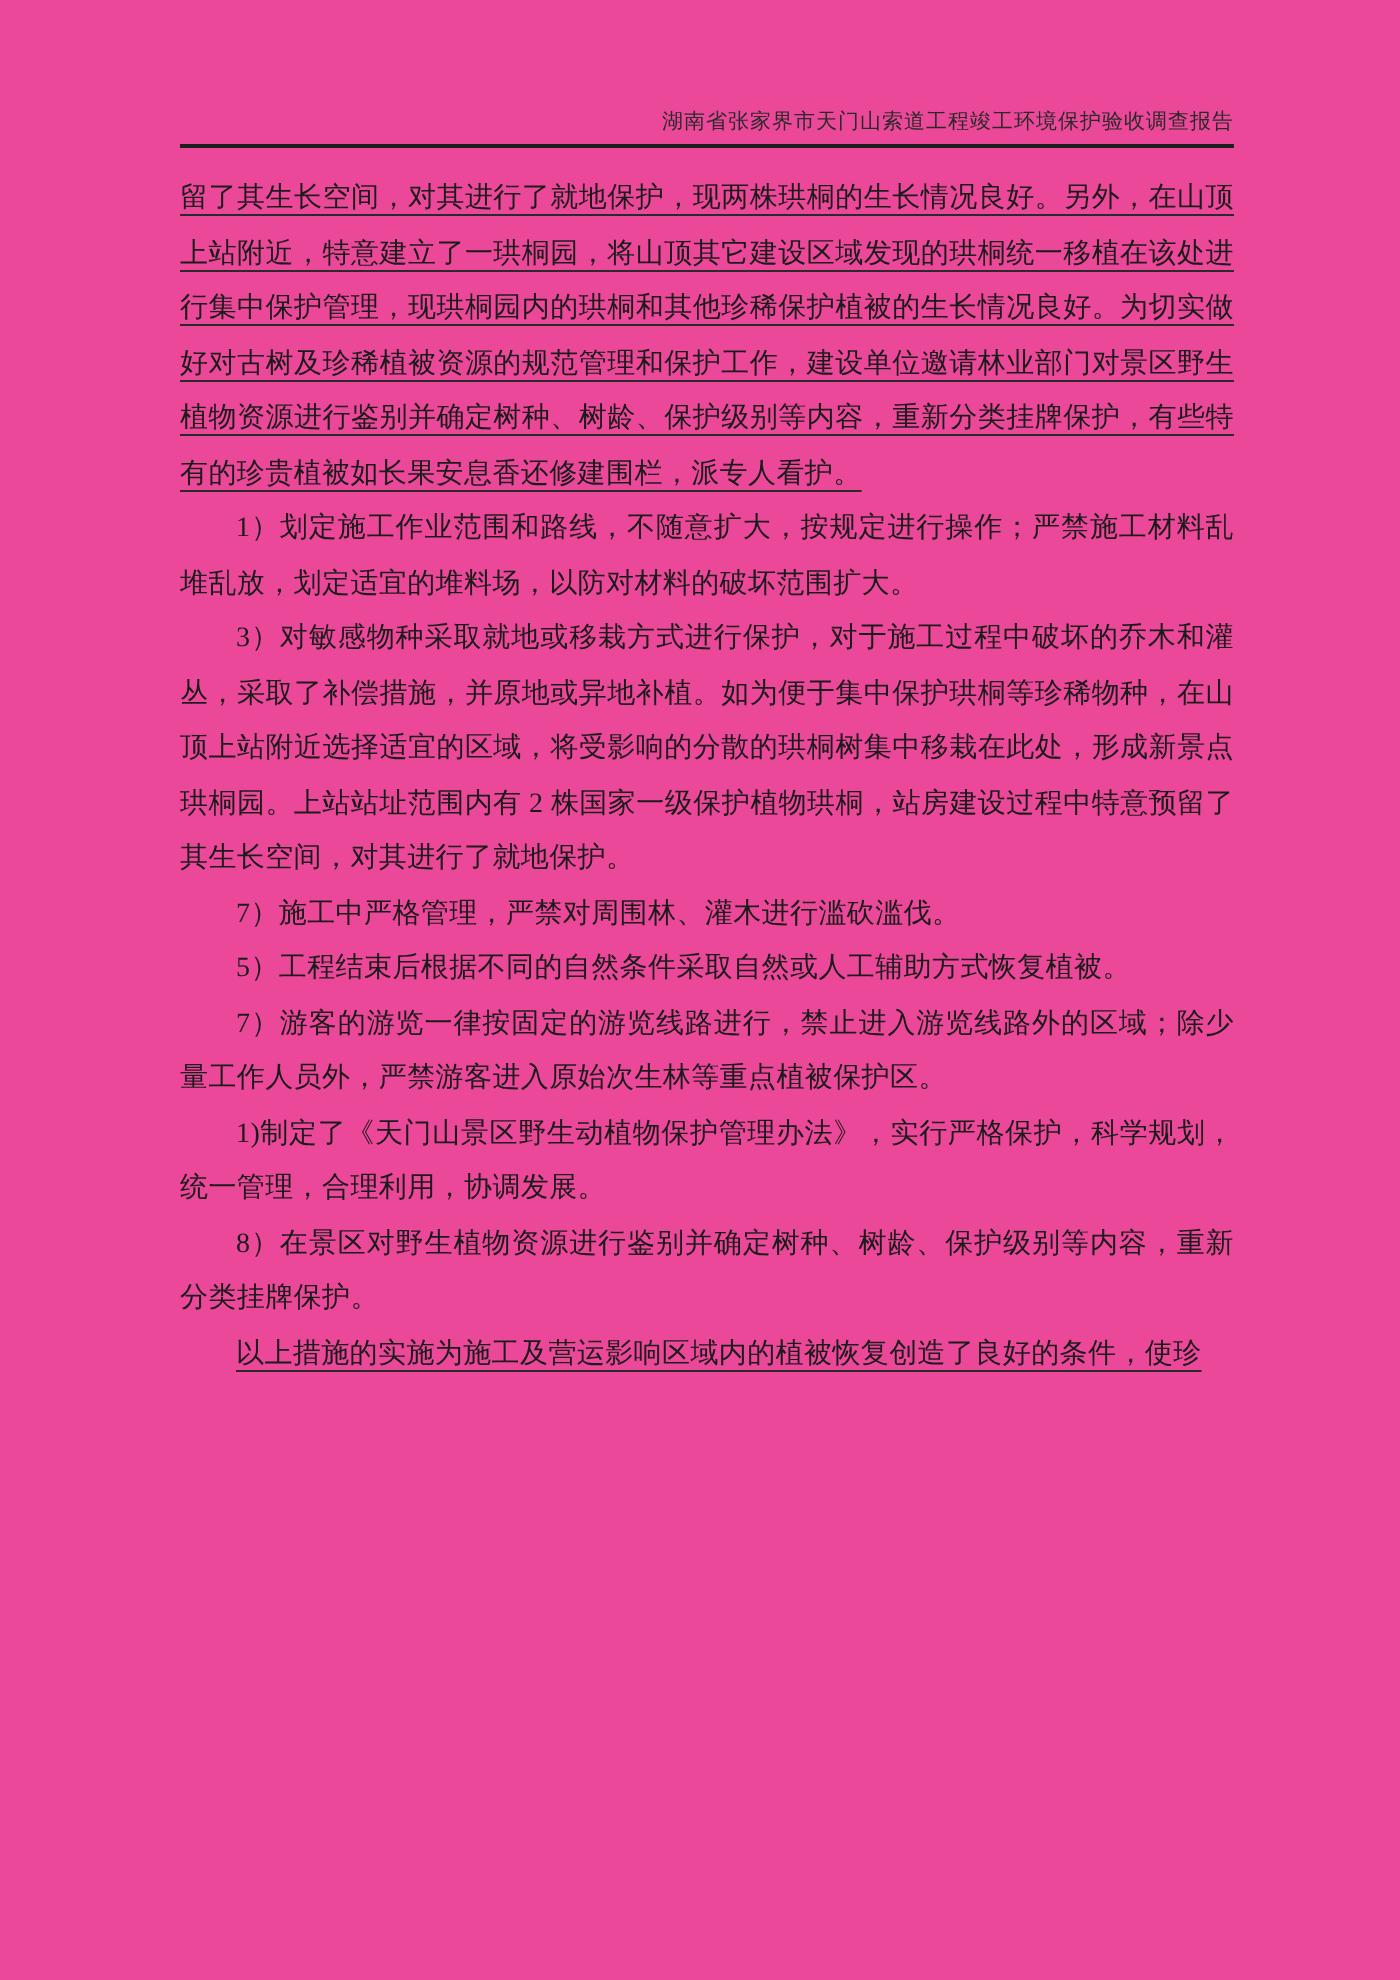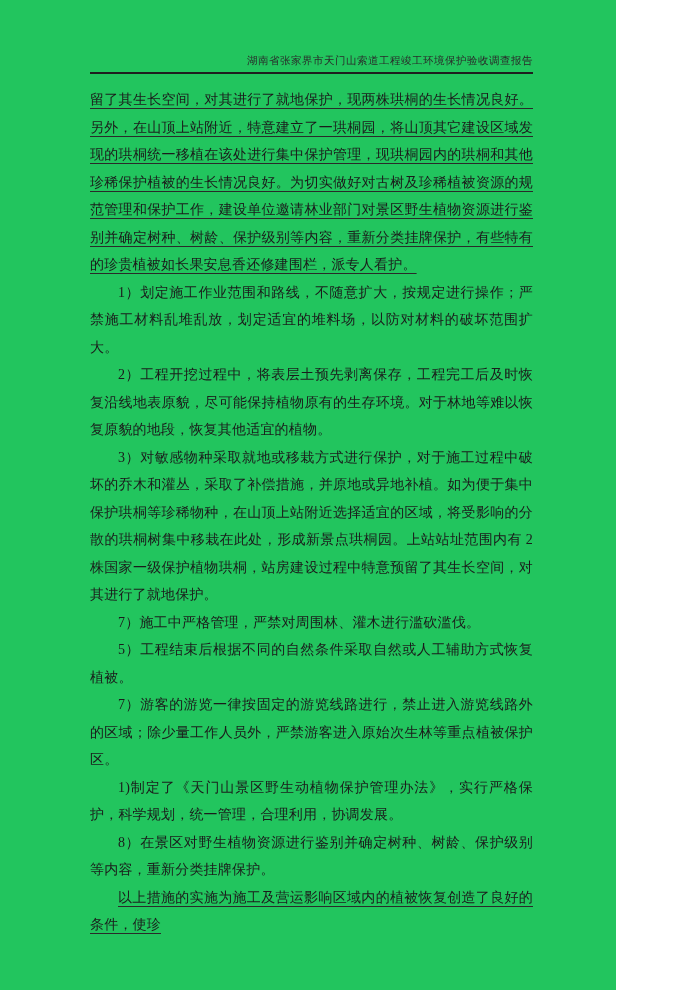--- a/index.html
+++ b/index.html
@@ -2,23 +2,23 @@
 <html><head>
 <meta charset="utf-8">
 <style>
   html, body {
     margin: 0;
     padding: 0;
     background: #ffffff;
   }
   .page {
     position: relative;
-    width: 616px;
+    width: 700px;
     height: 990px;
-    background: #22c55e;
+    background: #ec4899;
     overflow: hidden;
     font-family: "Liberation Serif", "DejaVu Serif", serif;
     color: #1b1b1b;
   }
   .header {
     position: absolute;
     left: 90px;
     right: 83px;
     top: 0;
     height: 74px;
@@ -82,21 +82,20 @@
     <div class="header-rule"></div>
   </div>
 
   <div class="content">
 
       <p class="underline">留了其生长空间，对其进行了就地保护，现两株珙桐的生长情况良好。另外，在山顶上站附近，特意建立了一珙桐园，将山顶其它建设区域发现的珙桐统一移植在该处进行集中保护管理，现珙桐园内的珙桐和其他珍稀保护植被的生长情况良好。为切实做好对古树及珍稀植被资源的规范管理和保护工作，建设单位邀请林业部门对景区野生植物资源进行鉴别并确定树种、树龄、保护级别等内容，重新分类挂牌保护，有些特有的珍贵植被如长果安息香还修建围栏，派专人看护。</p>
 
 
       <p class="indent">1）划定施工作业范围和路线，不随意扩大，按规定进行操作；严禁施工材料乱堆乱放，划定适宜的堆料场，以防对材料的破坏范围扩大。</p>
 
-      <p class="indent">2）工程开挖过程中，将表层土预先剥离保存，工程完工后及时恢复沿线地表原貌，尽可能保持植物原有的生存环境。对于林地等难以恢复原貌的地段，恢复其他适宜的植物。</p>
 
       <p class="indent">3）对敏感物种采取就地或移栽方式进行保护，对于施工过程中破坏的乔木和灌丛，采取了补偿措施，并原地或异地补植。如为便于集中保护珙桐等珍稀物种，在山顶上站附近选择适宜的区域，将受影响的分散的珙桐树集中移栽在此处，形成新景点珙桐园。上站站址范围内有 2 株国家一级保护植物珙桐，站房建设过程中特意预留了其生长空间，对其进行了就地保护。</p>
 
       <p class="indent">7）施工中严格管理，严禁对周围林、灌木进行滥砍滥伐。</p>
 
       <p class="indent">5）工程结束后根据不同的自然条件采取自然或人工辅助方式恢复植被。</p>
 
       <p class="indent">7）游客的游览一律按固定的游览线路进行，禁止进入游览线路外的区域；除少量工作人员外，严禁游客进入原始次生林等重点植被保护区。</p>
 
       <p class="indent">1)制定了《天门山景区野生动植物保护管理办法》，实行严格保护，科学规划，统一管理，合理利用，协调发展。</p>

